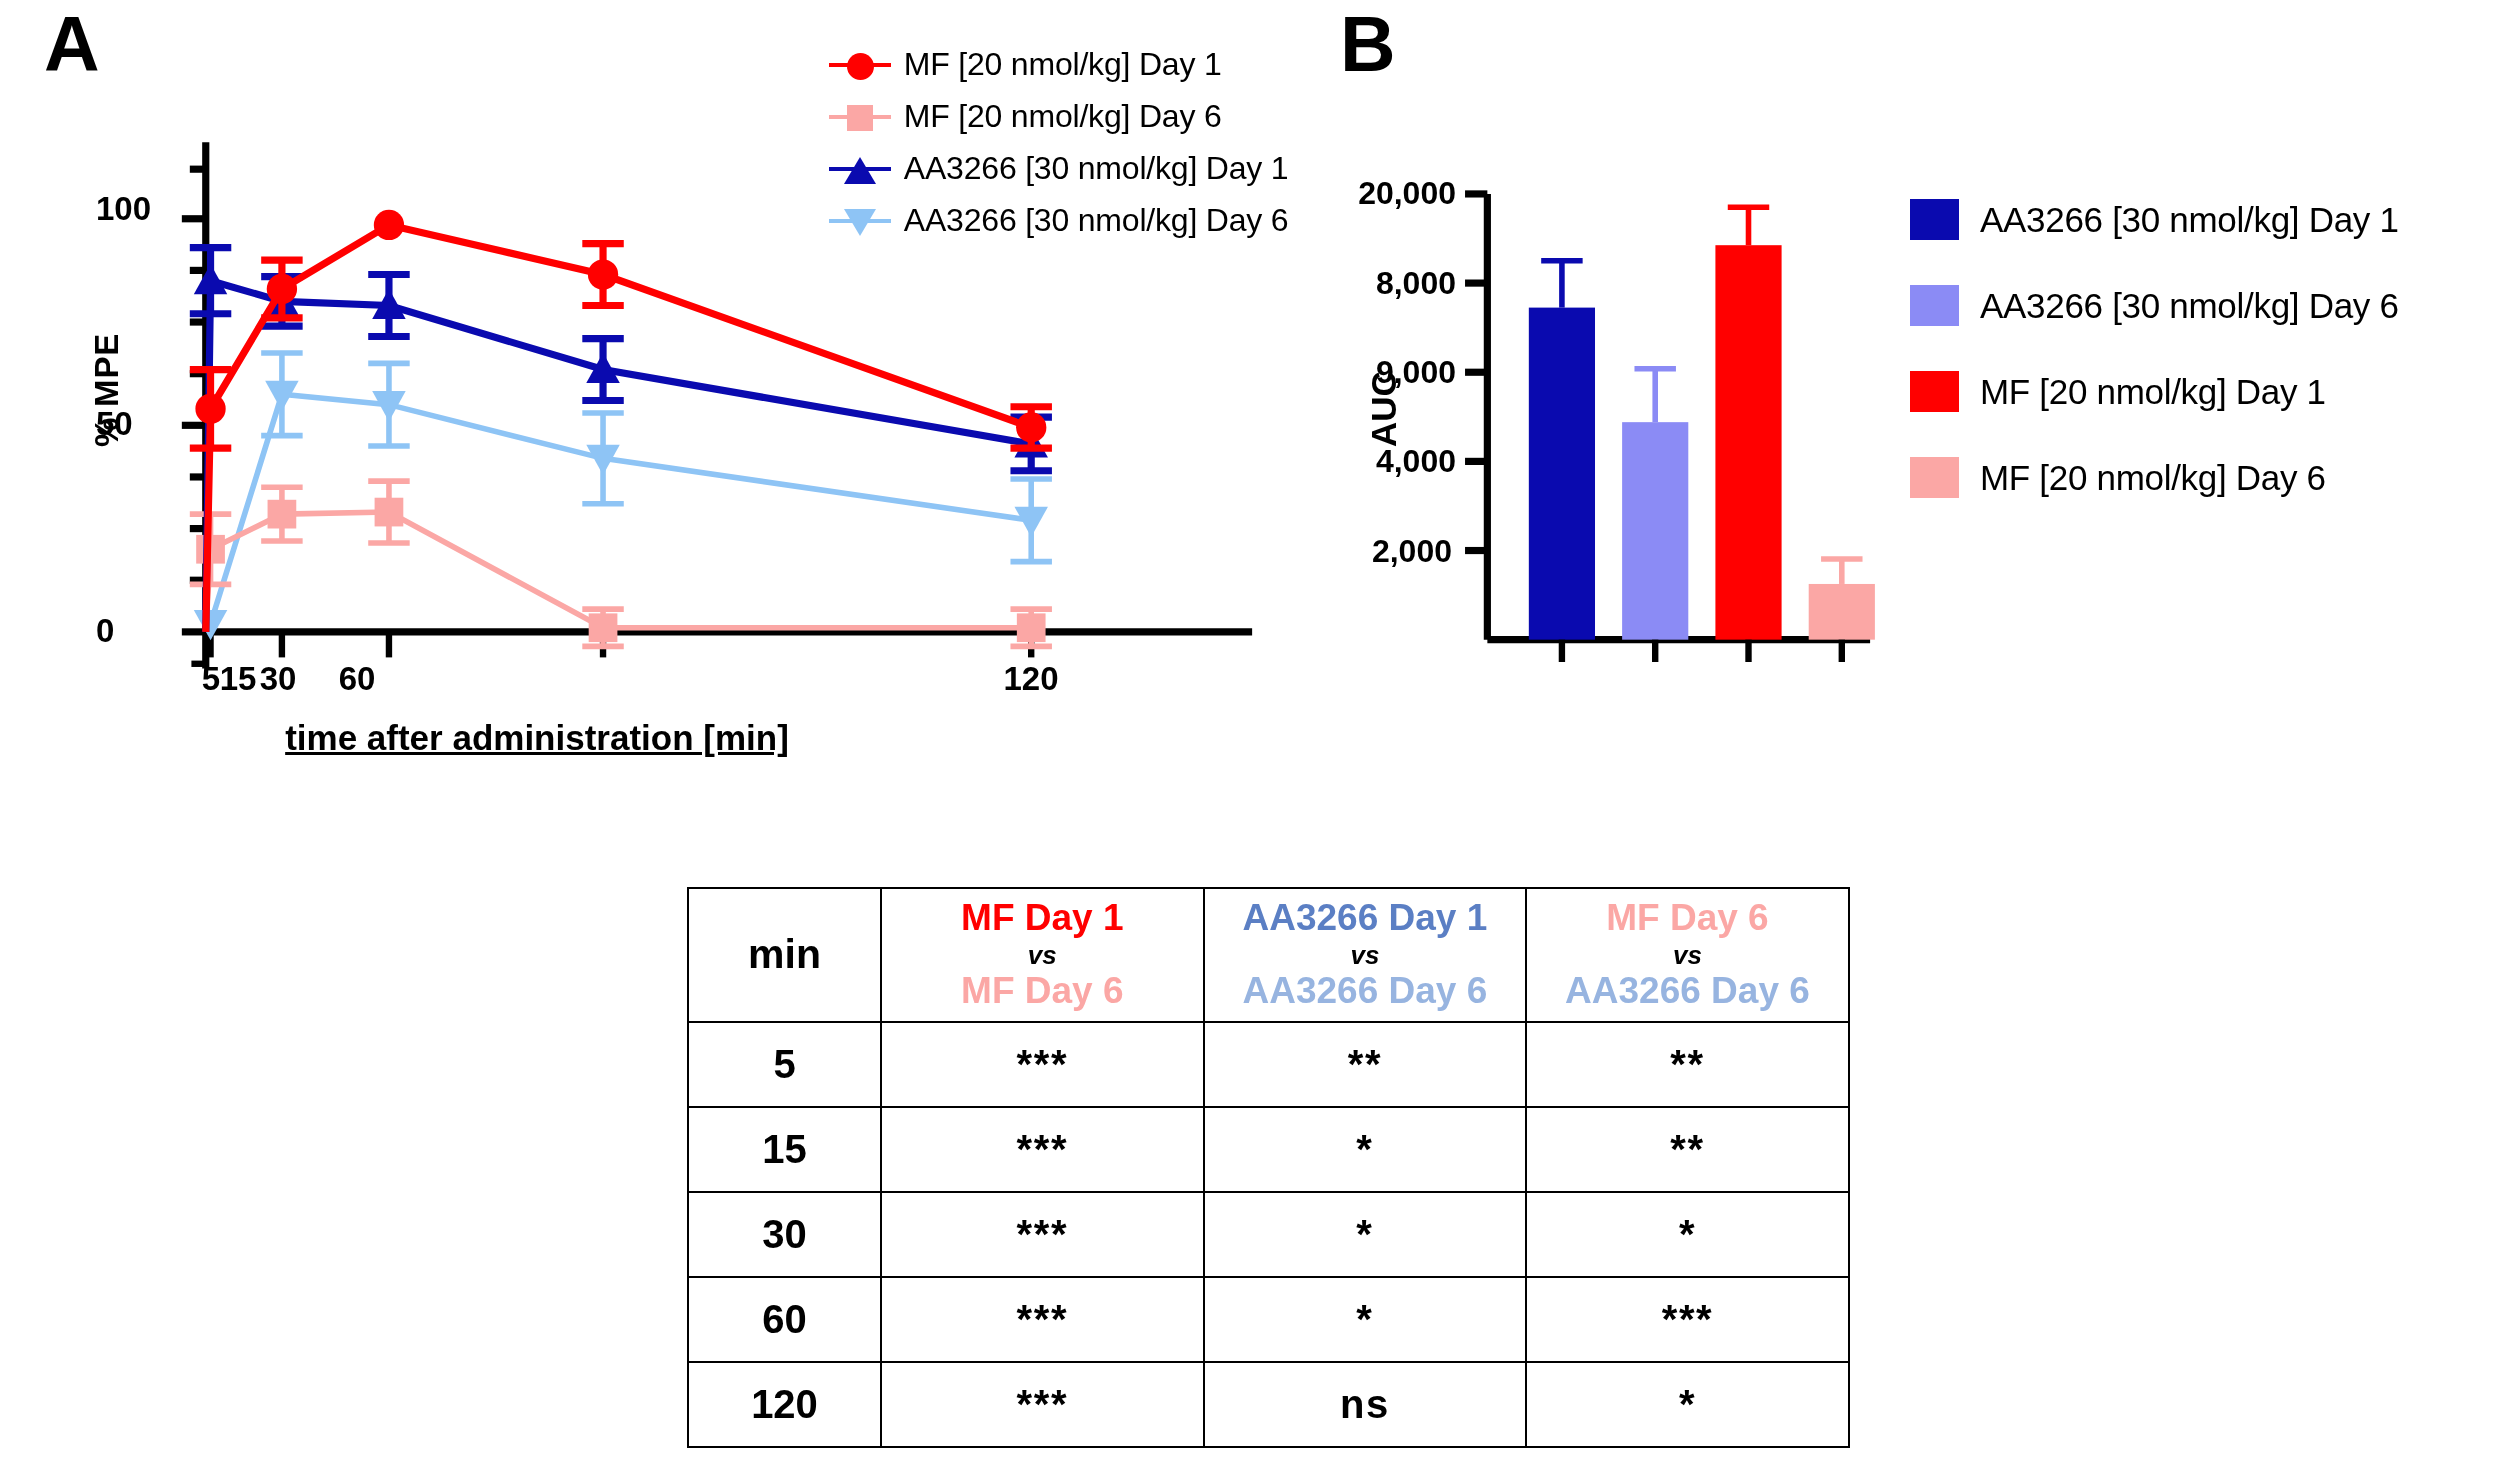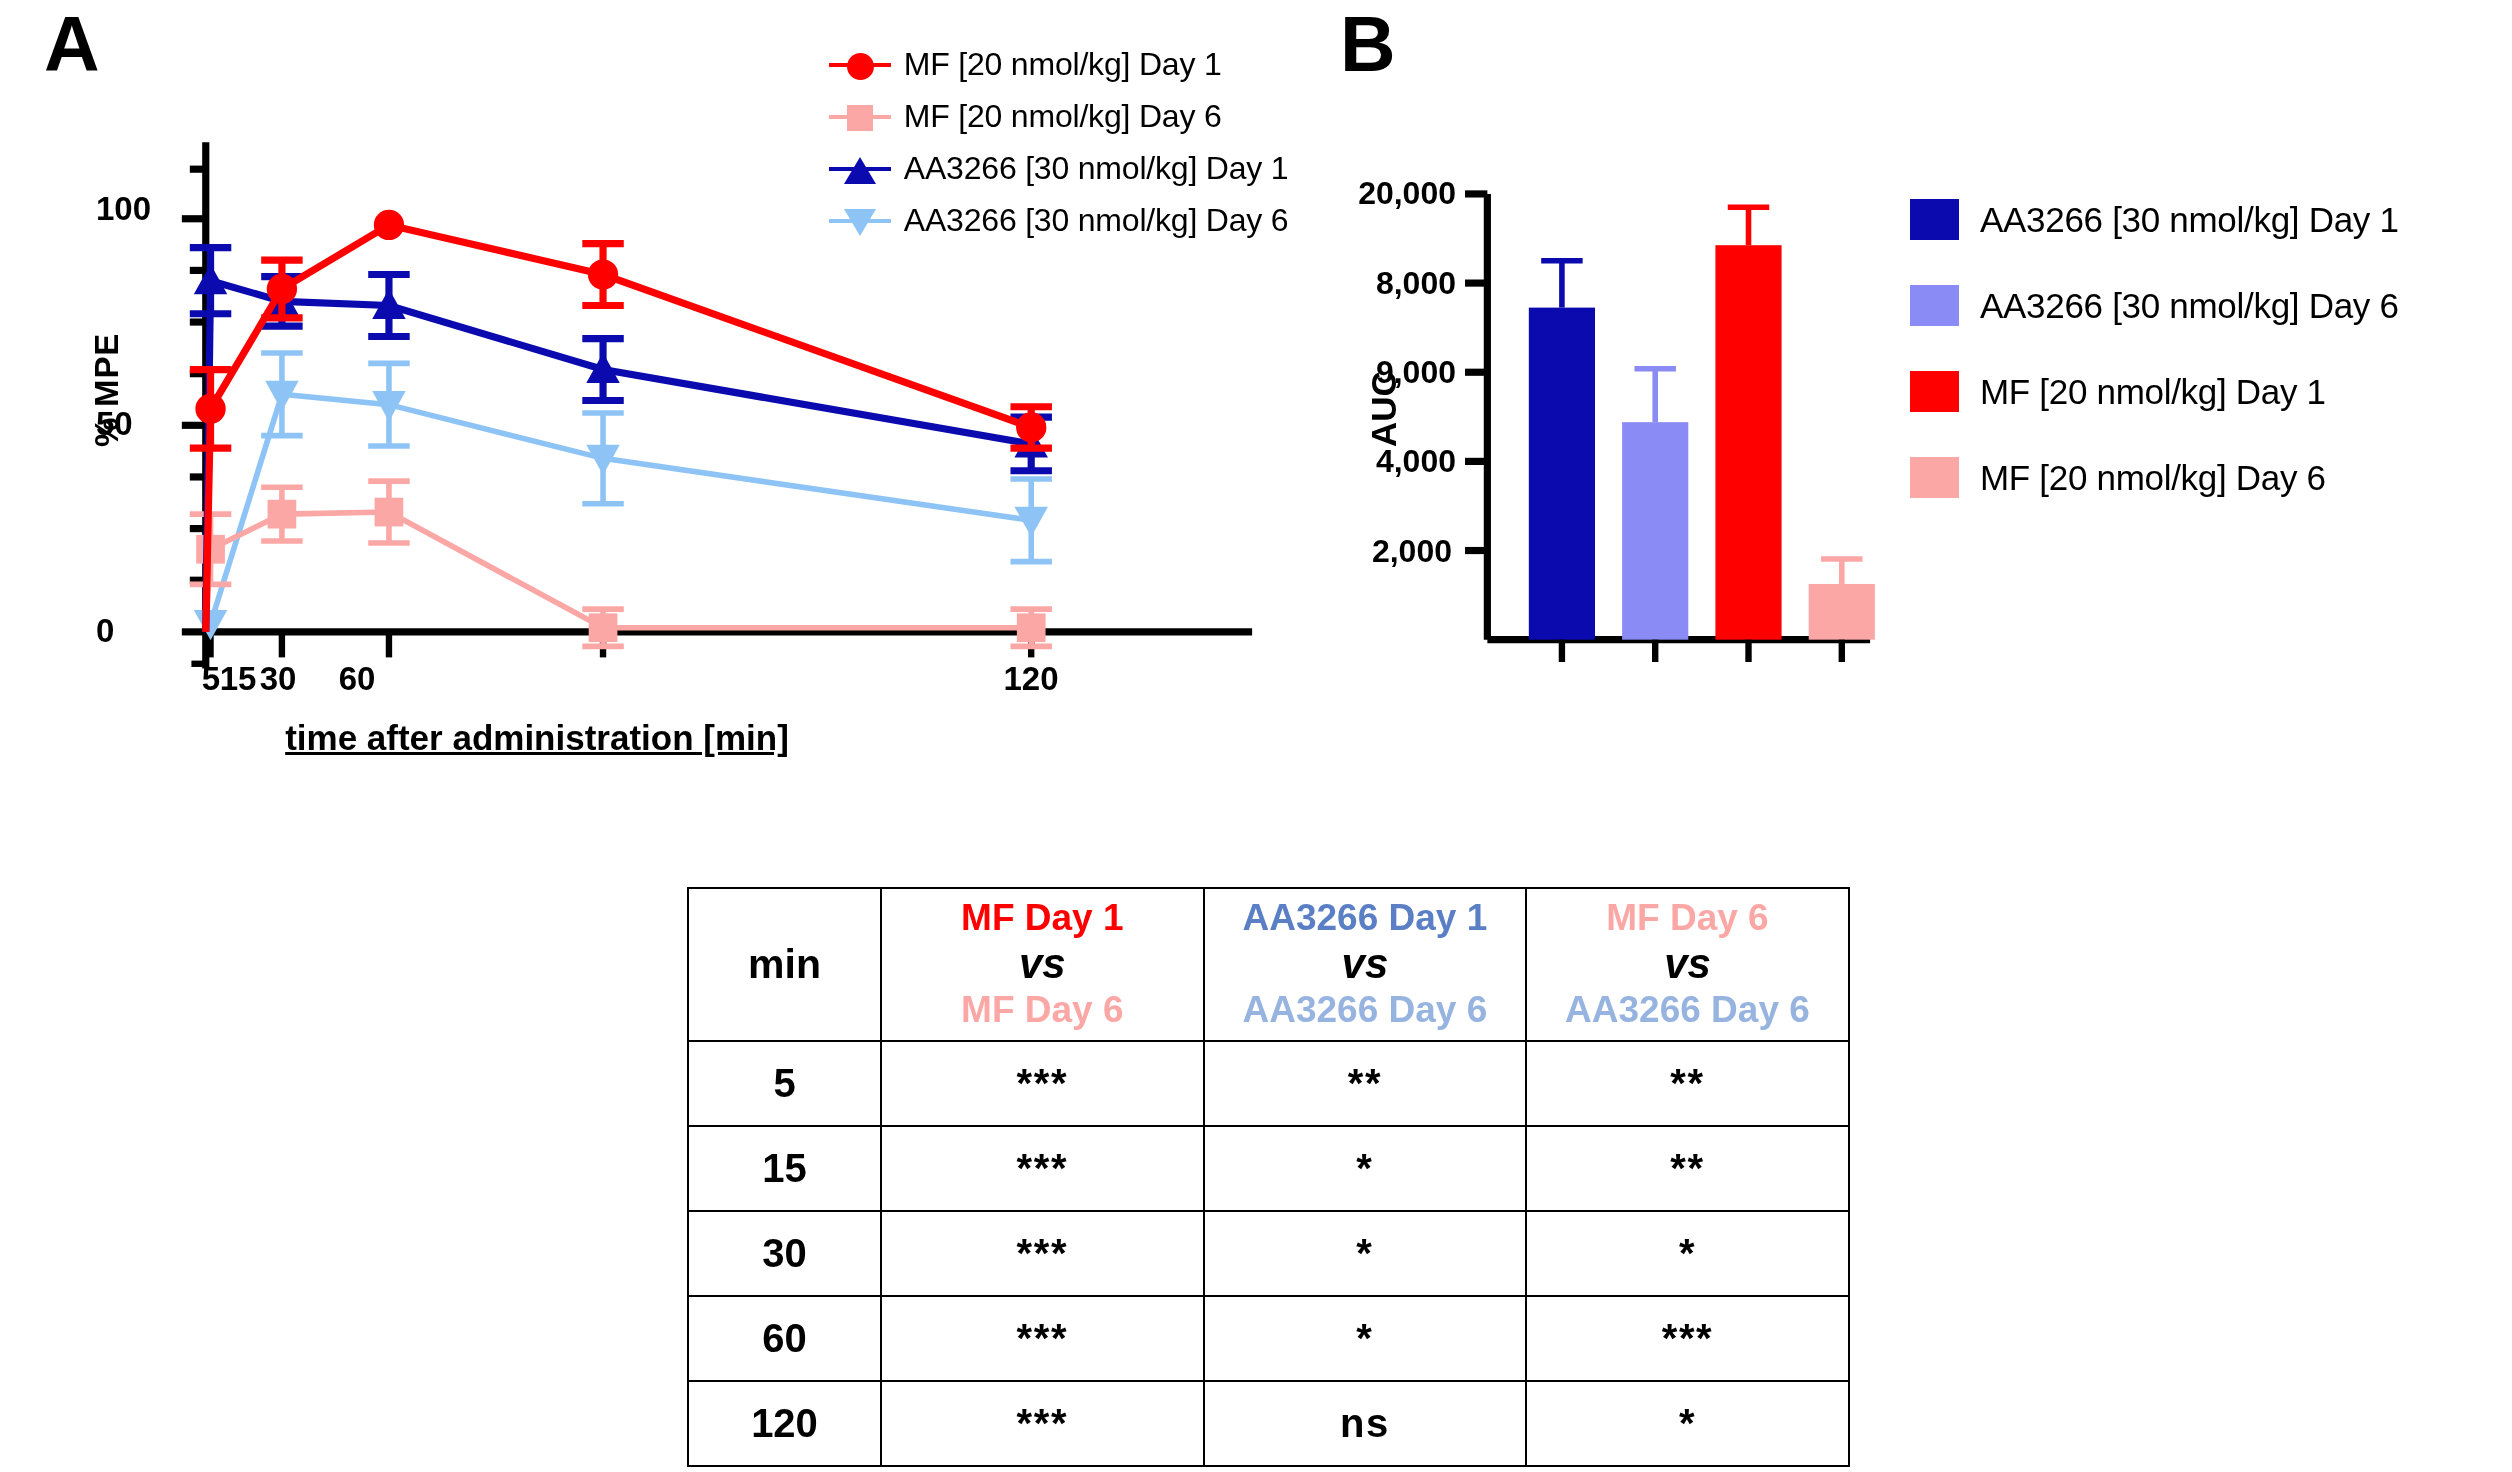--- a/index.html
+++ b/index.html
@@ -40,21 +40,21 @@
   .legB-sw{width:49px;height:41px;flex:0 0 49px;margin-right:21px;}
   .legB-text{font-size:35px;white-space:nowrap;letter-spacing:-0.3px;}
 
   
   #statTable{position:absolute;left:687px;top:887px;border-collapse:collapse;
     table-layout:fixed;}
   #statTable td,#statTable th{border:2.4px solid #000;text-align:center;vertical-align:middle;padding:12px;}
   .hdr-min{width:167px;font-size:41px;font-weight:bold;}
   .hdr-cmp{width:311px;padding:8px 4.8px !important;}
   .cmp-line{font-size:37px;font-weight:bold;line-height:1.16;white-space:nowrap;}
-  .cmp-vs{font-size:42px;font-weight:bold;font-style:italic;color:#000;line-height:1.16;}
+  .cmp-vs{font-size:26px;font-weight:bold;font-style:italic;color:#000;line-height:1.16;}
   .row-min{font-size:40px;font-weight:bold;height:59px;}
   .row-val{font-size:40px;font-weight:bold;height:59px;letter-spacing:1.6px;}
 </style>
 </head>
 <body>
 
 <div id="panelA">
   <div class="panel-letter" id="letterA">A</div>
 
   <svg id="plotA" width="1292" height="798" style="position:absolute;left:0;top:0;" viewBox="0 0 1620 1000">

